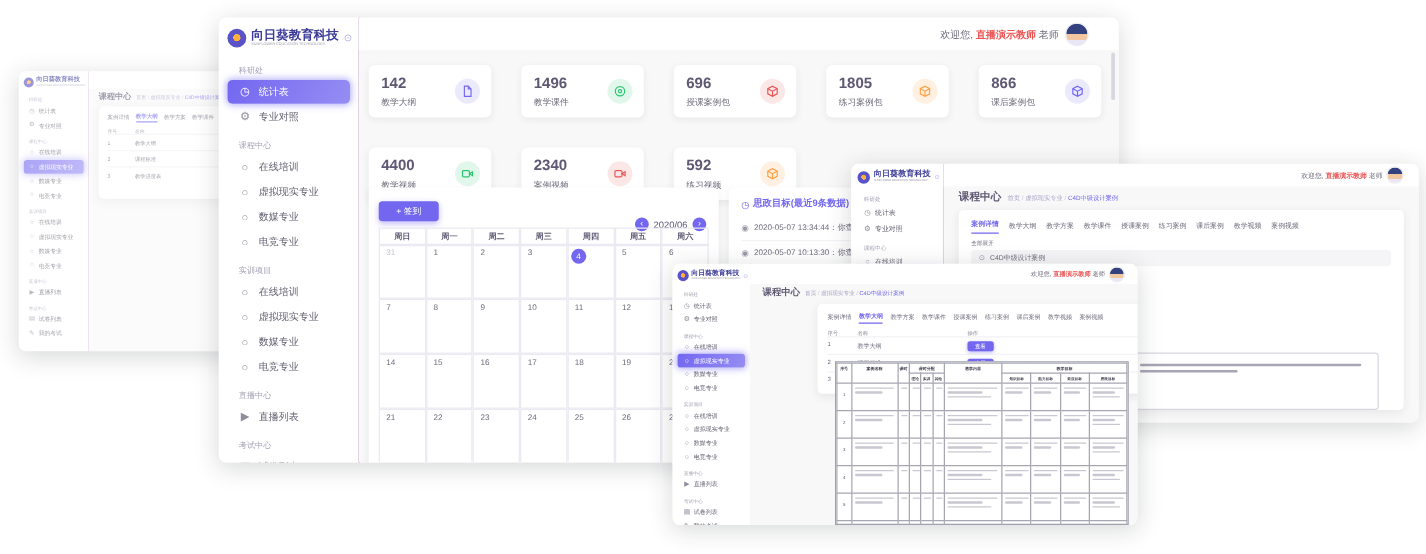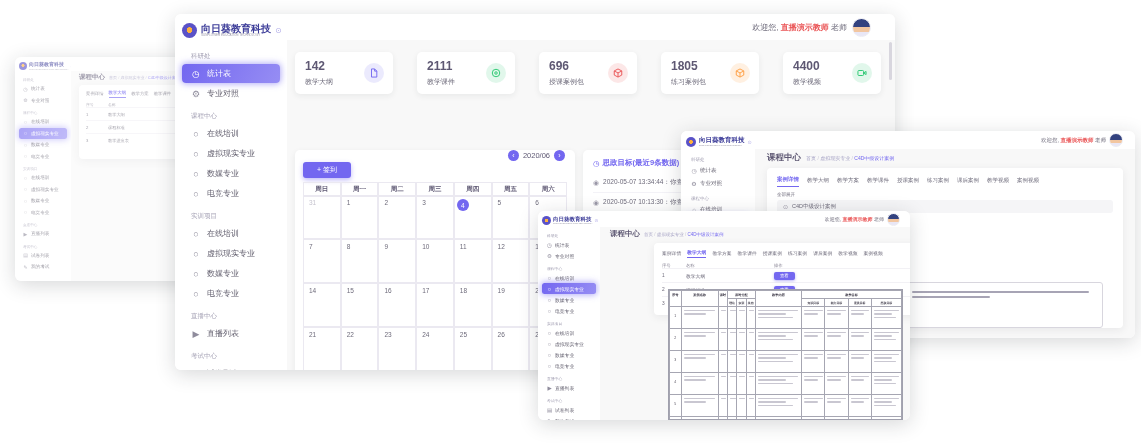--- a/index.html
+++ b/index.html
@@ -86,21 +86,21 @@
              display:flex;align-items:center;justify-content:center;}
   .ic svg{width:10px;height:10px;}
   .c-purple{color:#7367f0;background:rgba(115,103,240,.14);}
   .c-green{color:#28c76f;background:rgba(40,199,111,.14);}
   .c-red{color:#ea5455;background:rgba(234,84,85,.14);}
   .c-orange{color:#ff9f43;background:rgba(255,159,67,.16);}
   .w2 .calcard{position:absolute;left:8px;top:136px;width:280px;height:236px;background:#fff;border-radius:5px;
                box-shadow:0 2px 6px rgba(34,41,47,.07);padding:8px;box-sizing:border-box;}
   .checkin-btn{display:inline-flex;align-items:center;justify-content:center;width:48px;height:16px;
                background:#7367f0;color:#fff;font-size:7px;border-radius:3px;box-shadow:0 2px 5px rgba(115,103,240,.45);}
-  .calnav{position:absolute;right:10px;top:0;display:flex;align-items:center;gap:4px;font-size:7.5px;color:#5e5873;}
+  .calnav{position:absolute;right:10px;top:24px;display:flex;align-items:center;gap:4px;font-size:7.5px;color:#5e5873;}
   .navbtn{width:11px;height:11px;border-radius:50%;background:#7367f0;color:#fff;font-size:7px;
           display:flex;align-items:center;justify-content:center;line-height:1;}
   .calgrid{position:absolute;left:8px;right:8px;top:32px;display:grid;grid-template-columns:repeat(7,1fr);}
   .wd{height:13px;border:0.5px solid #ebe9f1;display:flex;align-items:center;justify-content:center;
       font-size:6.5px;font-weight:bold;color:#5e5873;}
   .day{height:44px;border:0.5px solid #ebe9f1;font-size:6.5px;color:#6e6b7b;padding:3px 0 0 5px;box-sizing:border-box;}
   .day.dim .dn{color:#c5c3ce;}
   .day.sel .dn{display:inline-flex;width:12px;height:12px;background:#7367f0;color:#fff;border-radius:50%;
                align-items:center;justify-content:center;margin-left:-3px;}
   .w2 .logcard{position:absolute;left:296px;right:12px;top:136px;height:236px;background:#fff;border-radius:5px;
@@ -676,21 +676,21 @@
           <span class="v">142</span>
           <span class="l">教学大纲</span>
           <span class="ic c-purple">
             <svg viewBox="0 0 16 16" fill="none" stroke="currentColor" stroke-width="1.5">
               <path d="M4 1.5h5l3.5 3.5v9.5H4z"></path>
               <path d="M9 1.5V5h3.5"></path>
             </svg>
           </span>
         </div>
       <div class="scard">
-          <span class="v">2111</span>
+          <span class="v">1496</span>
           <span class="l">教学课件</span>
           <span class="ic c-green">
             <svg viewBox="0 0 16 16" fill="none" stroke="currentColor" stroke-width="1.5">
               <circle cx="8" cy="8" r="6"></circle>
               <circle cx="8" cy="8" r="2"></circle>
             </svg>
           </span>
         </div>
       <div class="scard">
           <span class="v">696</span>
@@ -706,26 +706,56 @@
           <span class="v">1805</span>
           <span class="l">练习案例包</span>
           <span class="ic c-orange">
             <svg viewBox="0 0 16 16" fill="none" stroke="currentColor" stroke-width="1.5">
               <path d="M8 1.5l6 3.2v6.6L8 14.5l-6-3.2V4.7z"></path>
               <path d="M2 4.7l6 3.2 6-3.2M8 7.9v6.6"></path>
             </svg>
           </span>
         </div>
       <div class="scard">
+          <span class="v">866</span>
+          <span class="l">课后案例包</span>
+          <span class="ic c-purple">
+            <svg viewBox="0 0 16 16" fill="none" stroke="currentColor" stroke-width="1.5">
+              <path d="M8 1.5l6 3.2v6.6L8 14.5l-6-3.2V4.7z"></path>
+              <path d="M2 4.7l6 3.2 6-3.2M8 7.9v6.6"></path>
+            </svg>
+          </span>
+        </div>
+      <div class="scard">
           <span class="v">4400</span>
           <span class="l">教学视频</span>
           <span class="ic c-green">
             <svg viewBox="0 0 16 16" fill="none" stroke="currentColor" stroke-width="1.5">
               <rect x="1.5" y="4" width="9" height="8" rx="1.5"></rect>
               <path d="M10.5 8l4-2.5v5z"></path>
+            </svg>
+          </span>
+        </div>
+      <div class="scard">
+          <span class="v">2340</span>
+          <span class="l">案例视频</span>
+          <span class="ic c-red">
+            <svg viewBox="0 0 16 16" fill="none" stroke="currentColor" stroke-width="1.5">
+              <rect x="1.5" y="4" width="9" height="8" rx="1.5"></rect>
+              <path d="M10.5 8l4-2.5v5z"></path>
+            </svg>
+          </span>
+        </div>
+      <div class="scard">
+          <span class="v">592</span>
+          <span class="l">练习视频</span>
+          <span class="ic c-orange">
+            <svg viewBox="0 0 16 16" fill="none" stroke="currentColor" stroke-width="1.5">
+              <path d="M8 1.5l6 3.2v6.6L8 14.5l-6-3.2V4.7z"></path>
+              <path d="M2 4.7l6 3.2 6-3.2M8 7.9v6.6"></path>
             </svg>
           </span>
         </div>
     </div>
     <div class="calcard">
       <span class="checkin-btn">+ 签到</span>
       <span class="calnav">
         <span class="navbtn">‹</span>
         <span>2020/06</span>
         <span class="navbtn">›</span>

